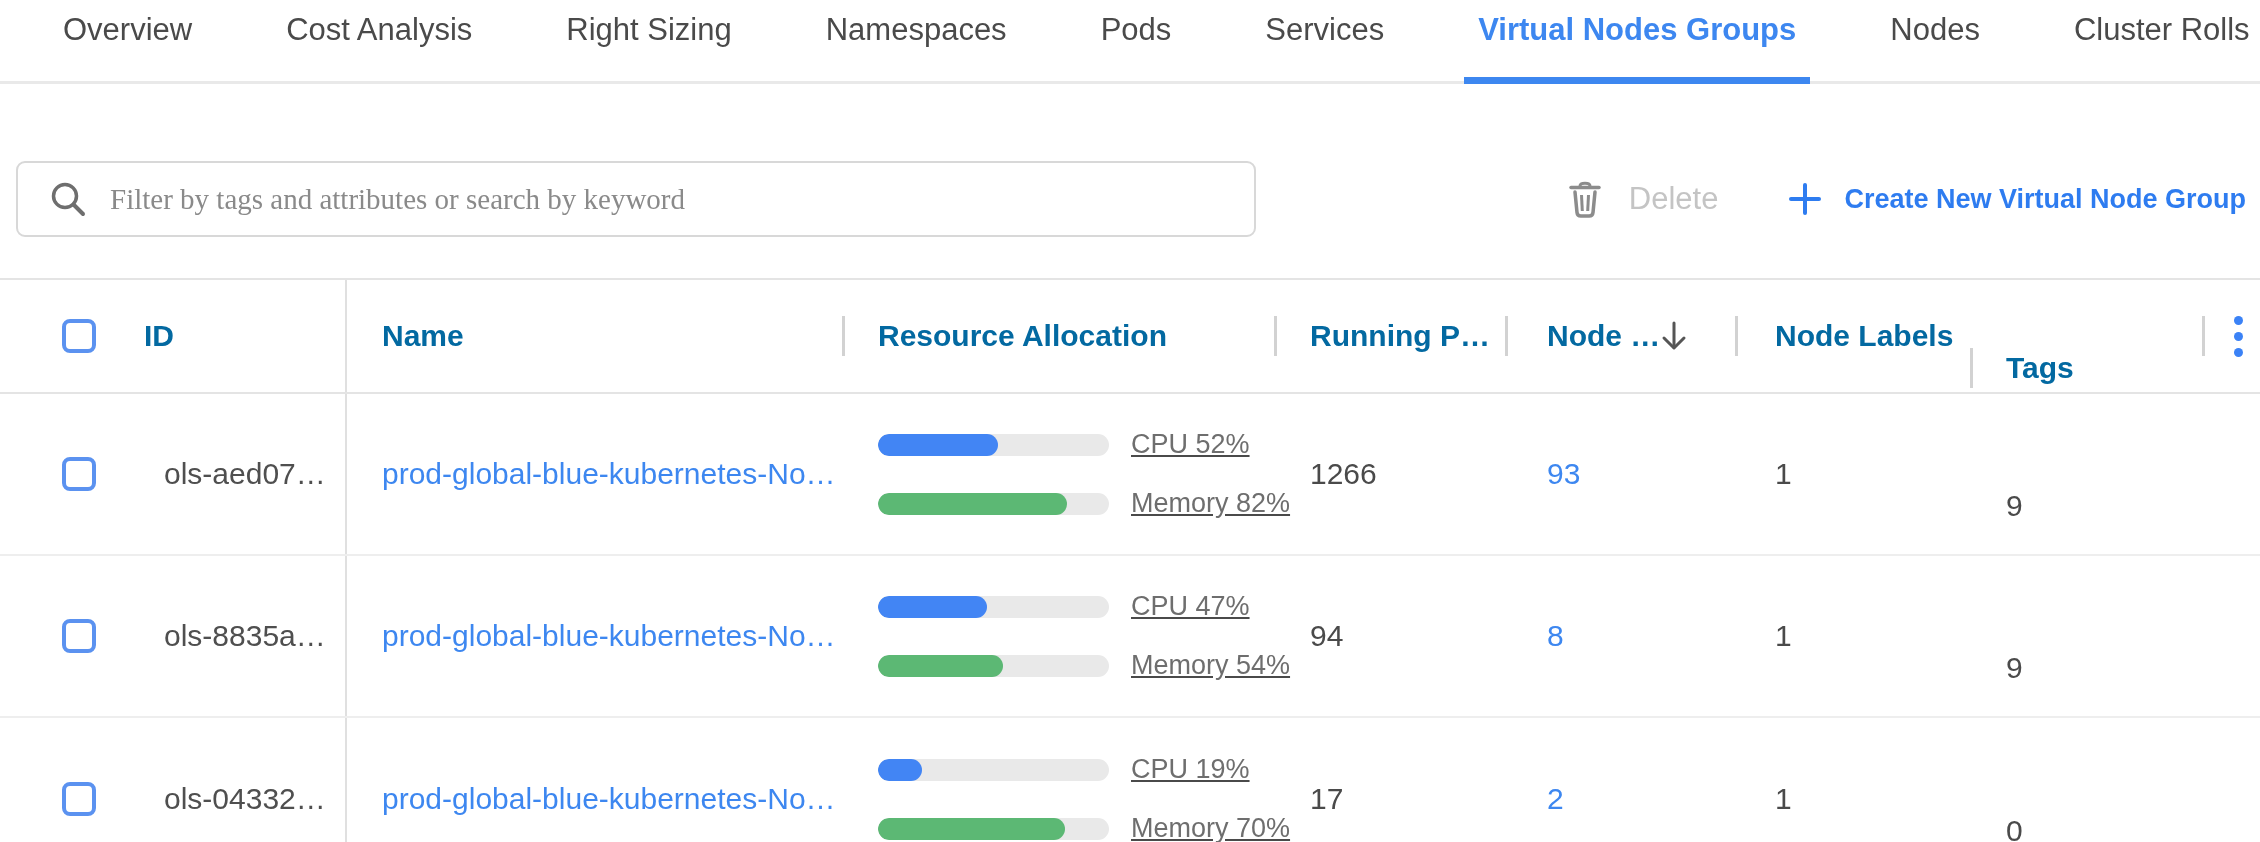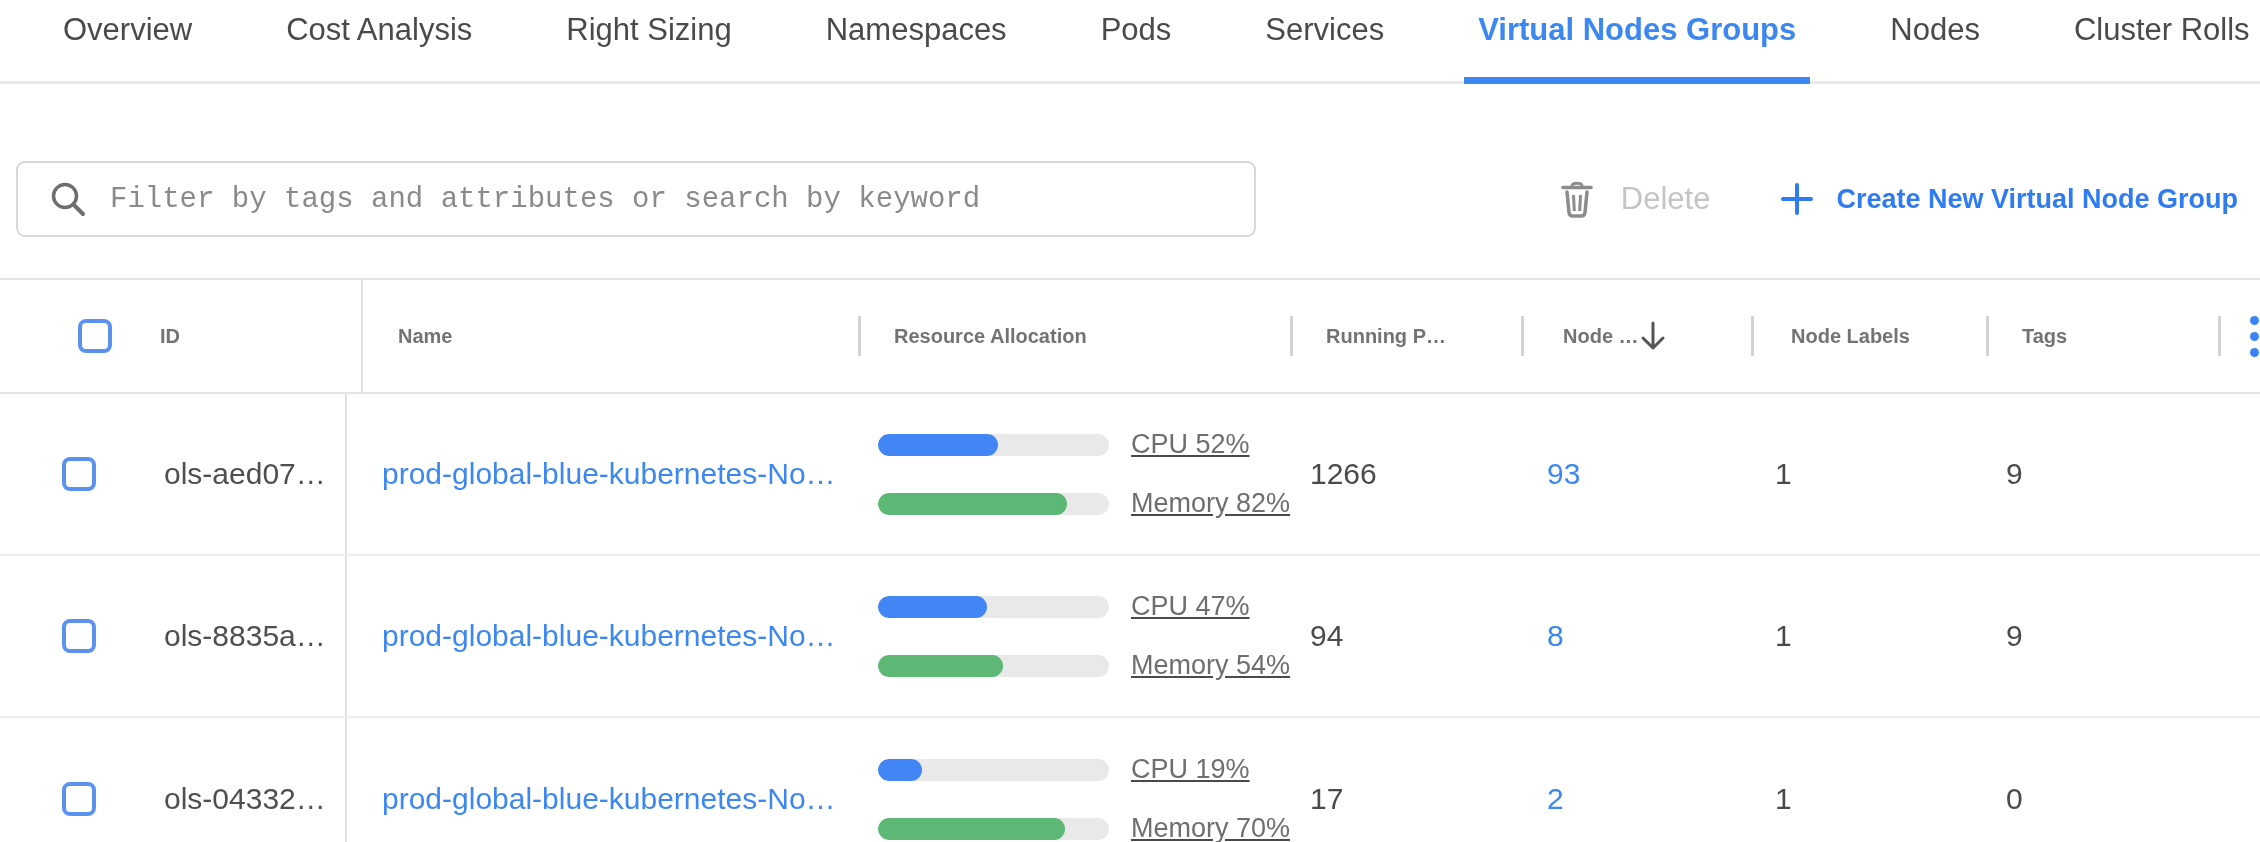--- a/index.html
+++ b/index.html
@@ -14,58 +14,58 @@
   .tab.active { color: #3d87f0; font-weight: 700; }
   .tab.active::after { content: ""; position: absolute; left: 0; right: 0; bottom: -3px;
                        height: 7px; background: #3d87f0; }
 
   
   .toolbar { position: relative; margin-top: 77px; height: 76px; }
   .search { position: absolute; left: 16px; top: 0; width: 1240px; height: 76px;
             border: 2px solid #d8d8d8; border-radius: 9px; display: flex;
             align-items: center; padding: 0 24px 0 30px; gap: 22px; background: #fff; }
   .search input { border: none; outline: none; flex: 1; font-size: 29px;
-                  font-family: Liberation Mono, monospace; color: #444; background: transparent; }
+                  font-family: Liberation Serif, serif; color: #444; background: transparent; }
   .search input::placeholder { color: #8a8a8a; }
-  .actions { position: absolute; right: 22px; top: 0; height: 76px;
+  .actions { position: absolute; right: 14px; top: 0; height: 76px;
              display: flex; align-items: center; }
   .delete-btn { display: flex; align-items: center; gap: 26px; background: none; border: none;
                 font-family: "Liberation Sans", sans-serif; font-size: 31px; color: #c4c4c4;
                 cursor: default; }
   .create-btn { display: flex; align-items: center; gap: 22px; background: none; border: none;
                 font-family: "Liberation Sans", sans-serif; font-size: 27px; font-weight: 700;
                 color: #2e7cf0; margin-left: 70px; cursor: pointer; white-space: nowrap; }
 
   
   .table { margin-top: 41px; border-top: 2px solid #e4e4e4; }
   .grid-row { display: grid;
               grid-template-columns: 347px 495px 432px 231px 230px 235px 232px 58px; }
   .thead { height: 114px; border-bottom: 2px solid #e4e4e4; font-weight: 700;
-           font-size: 20px; color: #737373; padding-left: 16px; }
+           font-size: 30px; color: #0369a1; }
   .thead > div, .trow > div { display: flex; align-items: center; position: relative; height: 100%; }
   .trow { height: 162px; border-bottom: 2px solid #eeeeee; font-size: 30px; color: #4a4a4a; }
   .trow:last-child { border-bottom: none; }
 
   .c-id { border-right: 2px solid #e0e0e0; }
   .checkbox { position: absolute; left: 62px; top: 50%; transform: translateY(-50%);
               width: 34px; height: 34px; border: 4px solid #5b92f0; border-radius: 8px;
               background: #fff; cursor: pointer; }
   .thead .id-label { margin-left: 144px; }
   .trow  .id-label { margin-left: 164px; color: #4f4f4f; }
 
   .c-name { padding-left: 35px; }
   .name-link { color: #3d87f0; cursor: pointer; white-space: nowrap; }
 
   .divided::before { content: ""; position: absolute; left: 0; top: 50%;
                      transform: translateY(-50%); width: 3px; height: 40px; background: #d2d2d2; }
   .c-resource { padding-left: 36px; }
   .c-running  { padding-left: 36px; }
   .c-nodes    { padding-left: 42px; }
   .c-labels   { padding-left: 40px; }
-  .c-tags     { padding-left: 36px; }
+  .c-tags     { padding-left: 36px; margin-top: 32px; }
   .c-kebab    { padding-left: 26px; }
 
   .node-link { color: #3d87f0; cursor: pointer; }
 
   
   .res-wrap { display: flex; flex-direction: column; gap: 28px; text-decoration: underline; }
   .bar-row { display: flex; align-items: center; gap: 22px; }
   .bar { width: 231px; height: 22px; border-radius: 11px; background: #e9e9e9; overflow: hidden; }
   .bar-fill { height: 100%; border-radius: 11px; }
   .bar-fill.cpu { background: #4285f4; }

